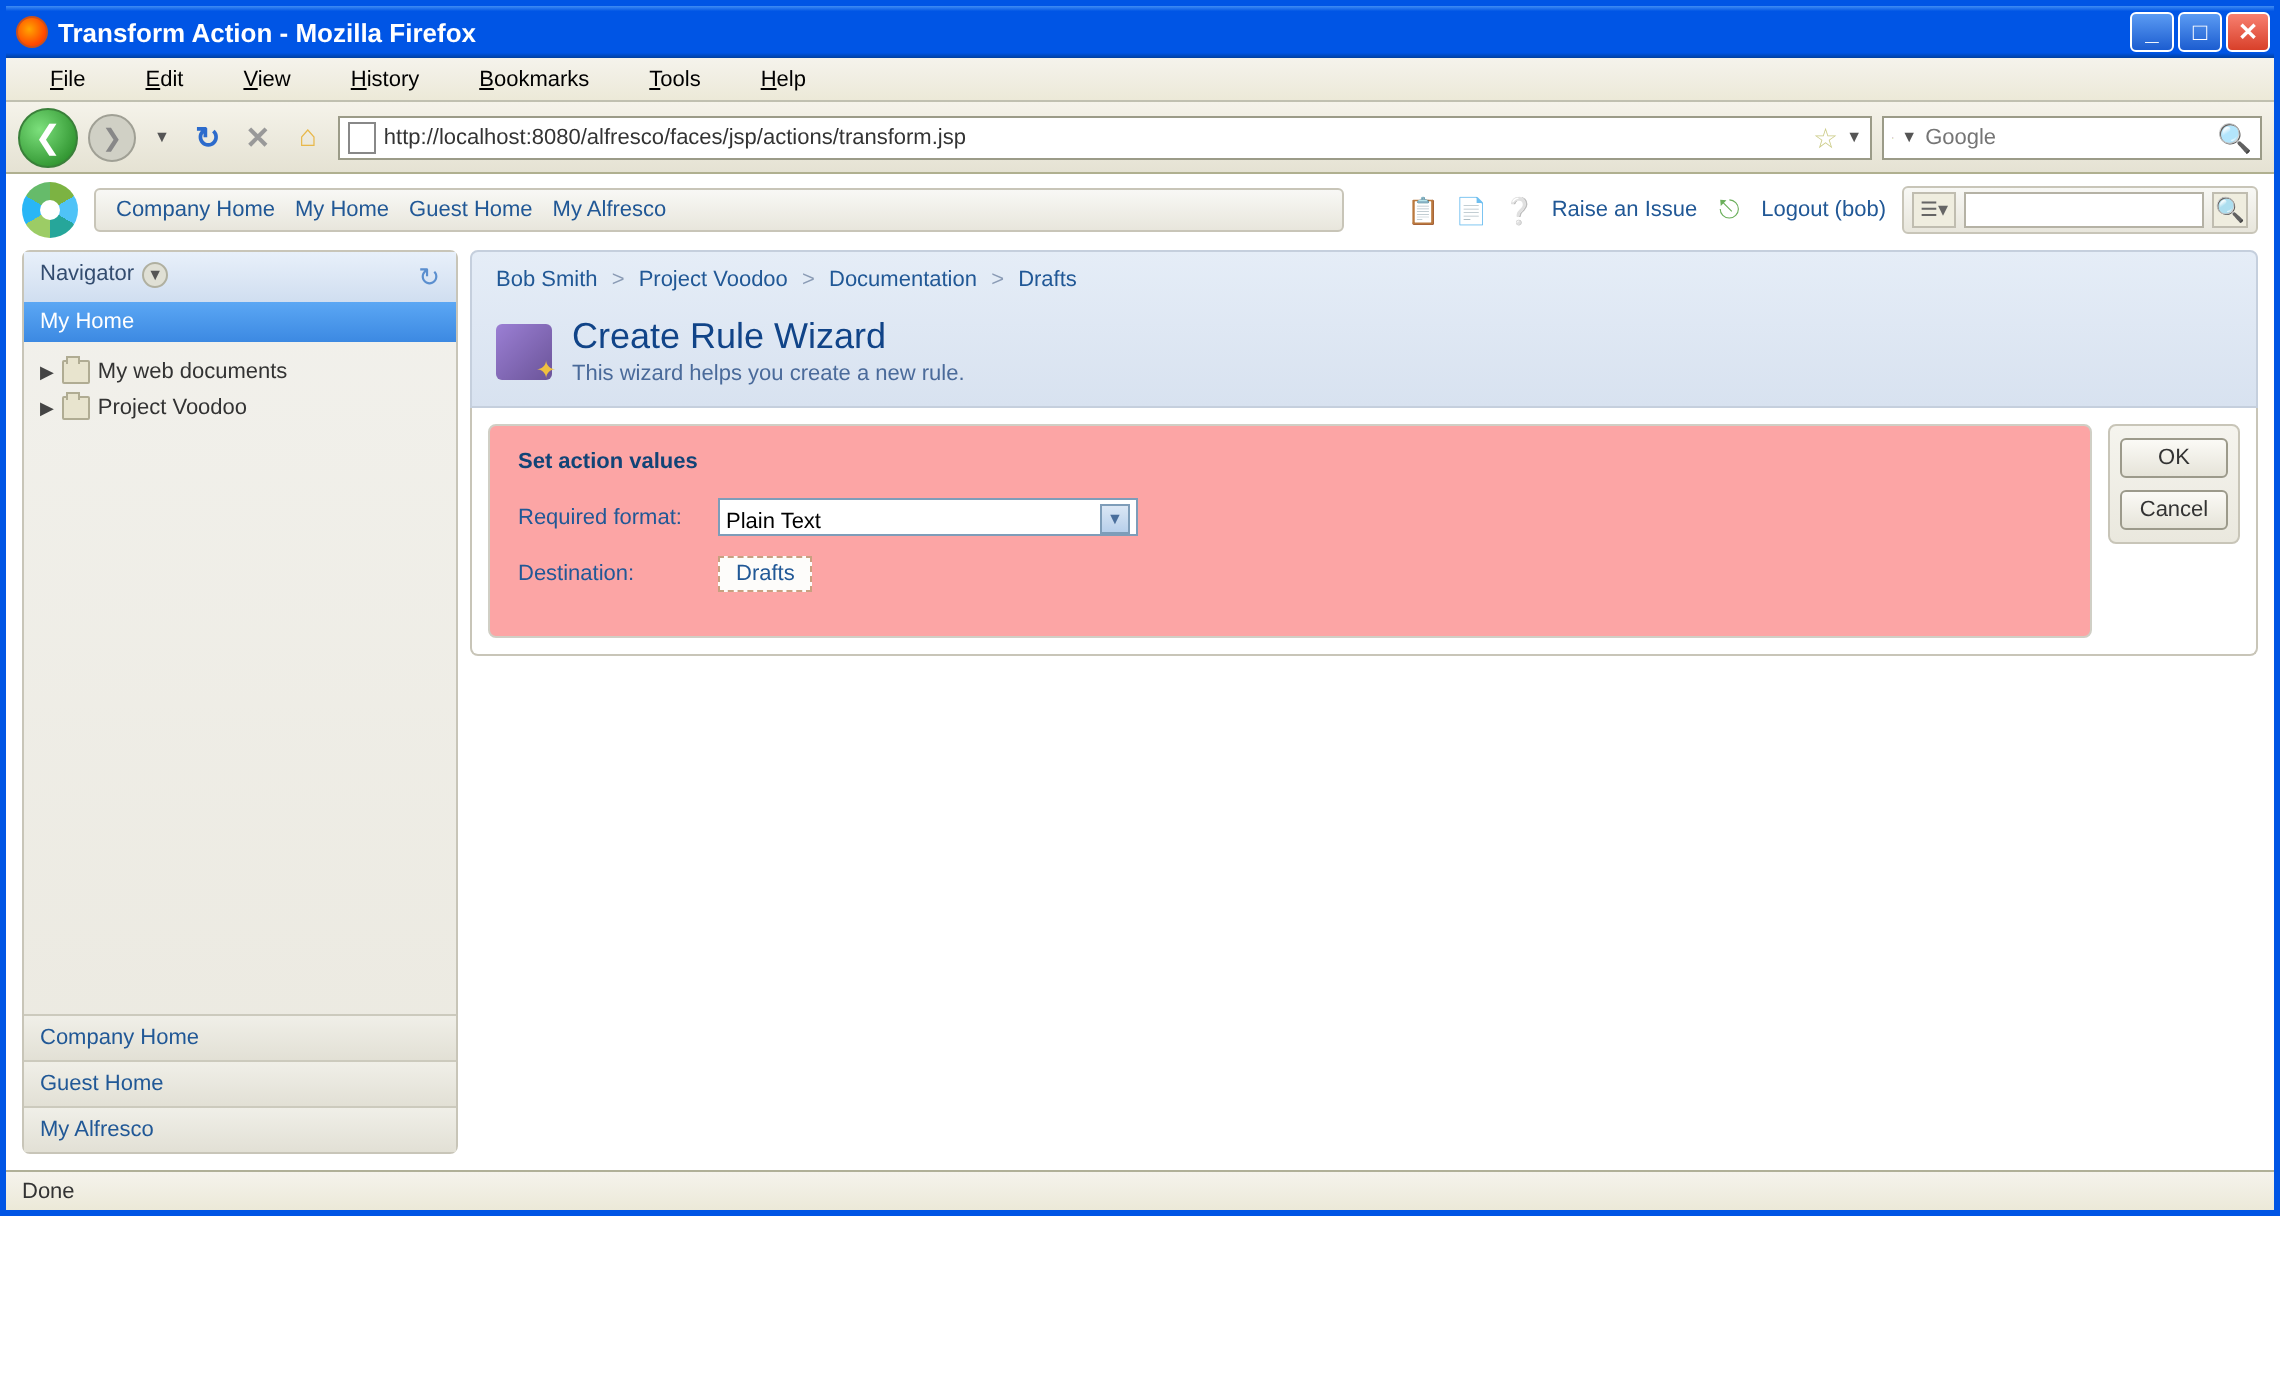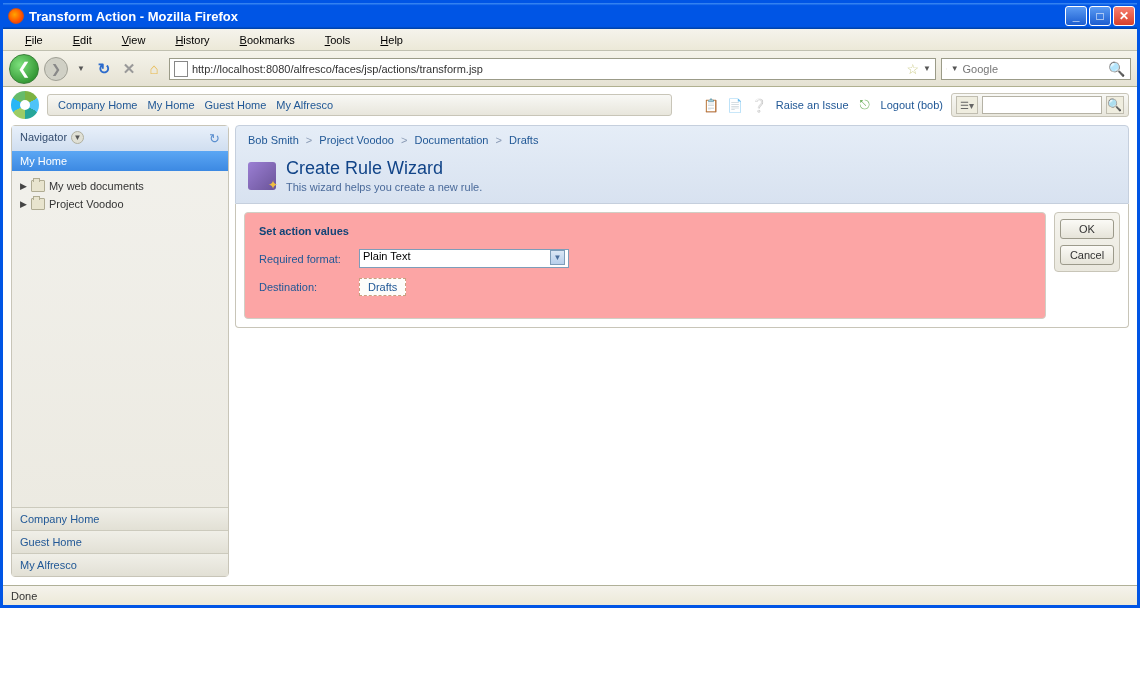--- a/index.html
+++ b/index.html
@@ -228,21 +228,21 @@
   padding: 12px 14px;
   min-height: 92px;
 }
 .form-panel h3 { color: #114477; font-size: 11px; font-weight: bold; margin-bottom: 12px; }
 .form-row { display: flex; align-items: center; gap: 10px; margin-bottom: 10px; font-size: 11px; }
 .form-row label { color: #215896; width: 90px; font-size: 11px; }
 .select-box {
   width: 210px; height: 19px;
   border: 1px solid #7E9DB9;
   background: #fff;
-  display: flex; align-items: flex-start;
+  display: flex; align-items: flex-end;
   padding: 0 3px;
   font-size: 11px;
   color: #000;
   cursor: pointer;
 }
 .select-box .dd2 { margin-left: auto; width: 15px; height: 15px; background: linear-gradient(to bottom, #DBE7F5, #B7CFEB); border: 1px solid #7E9DB9; display: flex; align-items: center; justify-content: center; font-size: 8px; color: #4A6E9C; }
 .dest-box {
   border: 1px dashed #C8A080;
   background: #FDFCFA;
   padding: 2px 8px;

